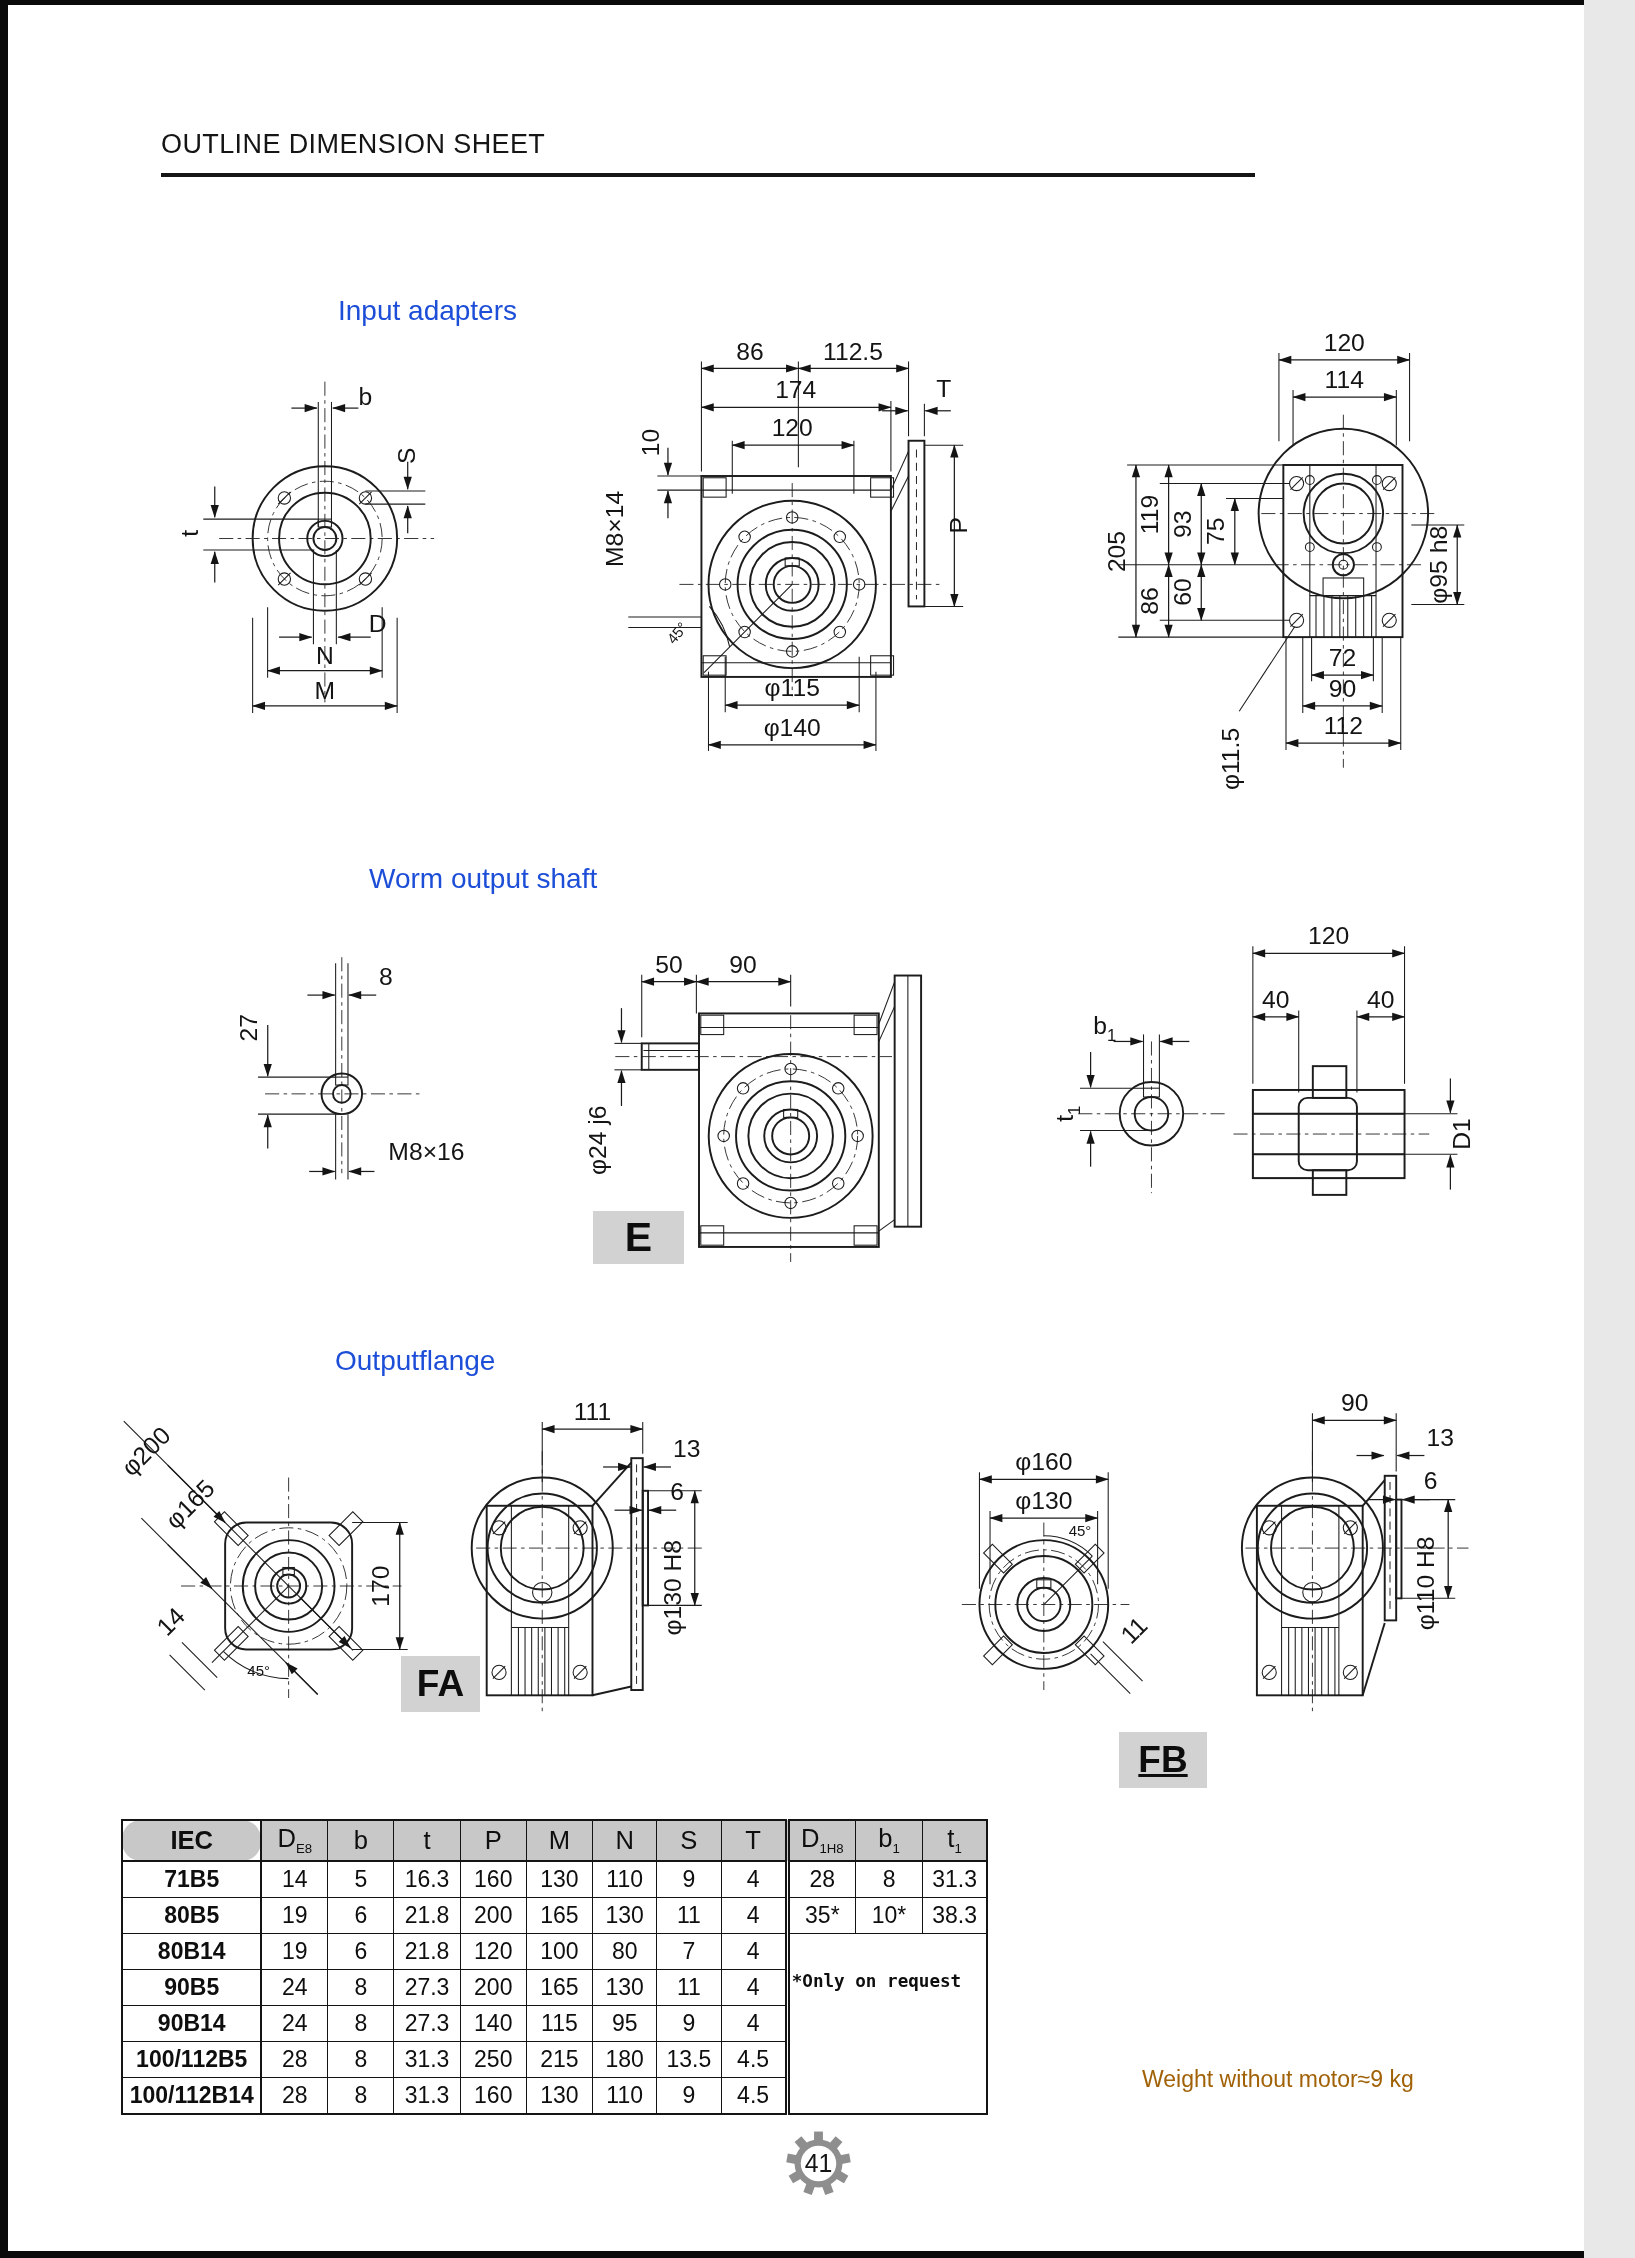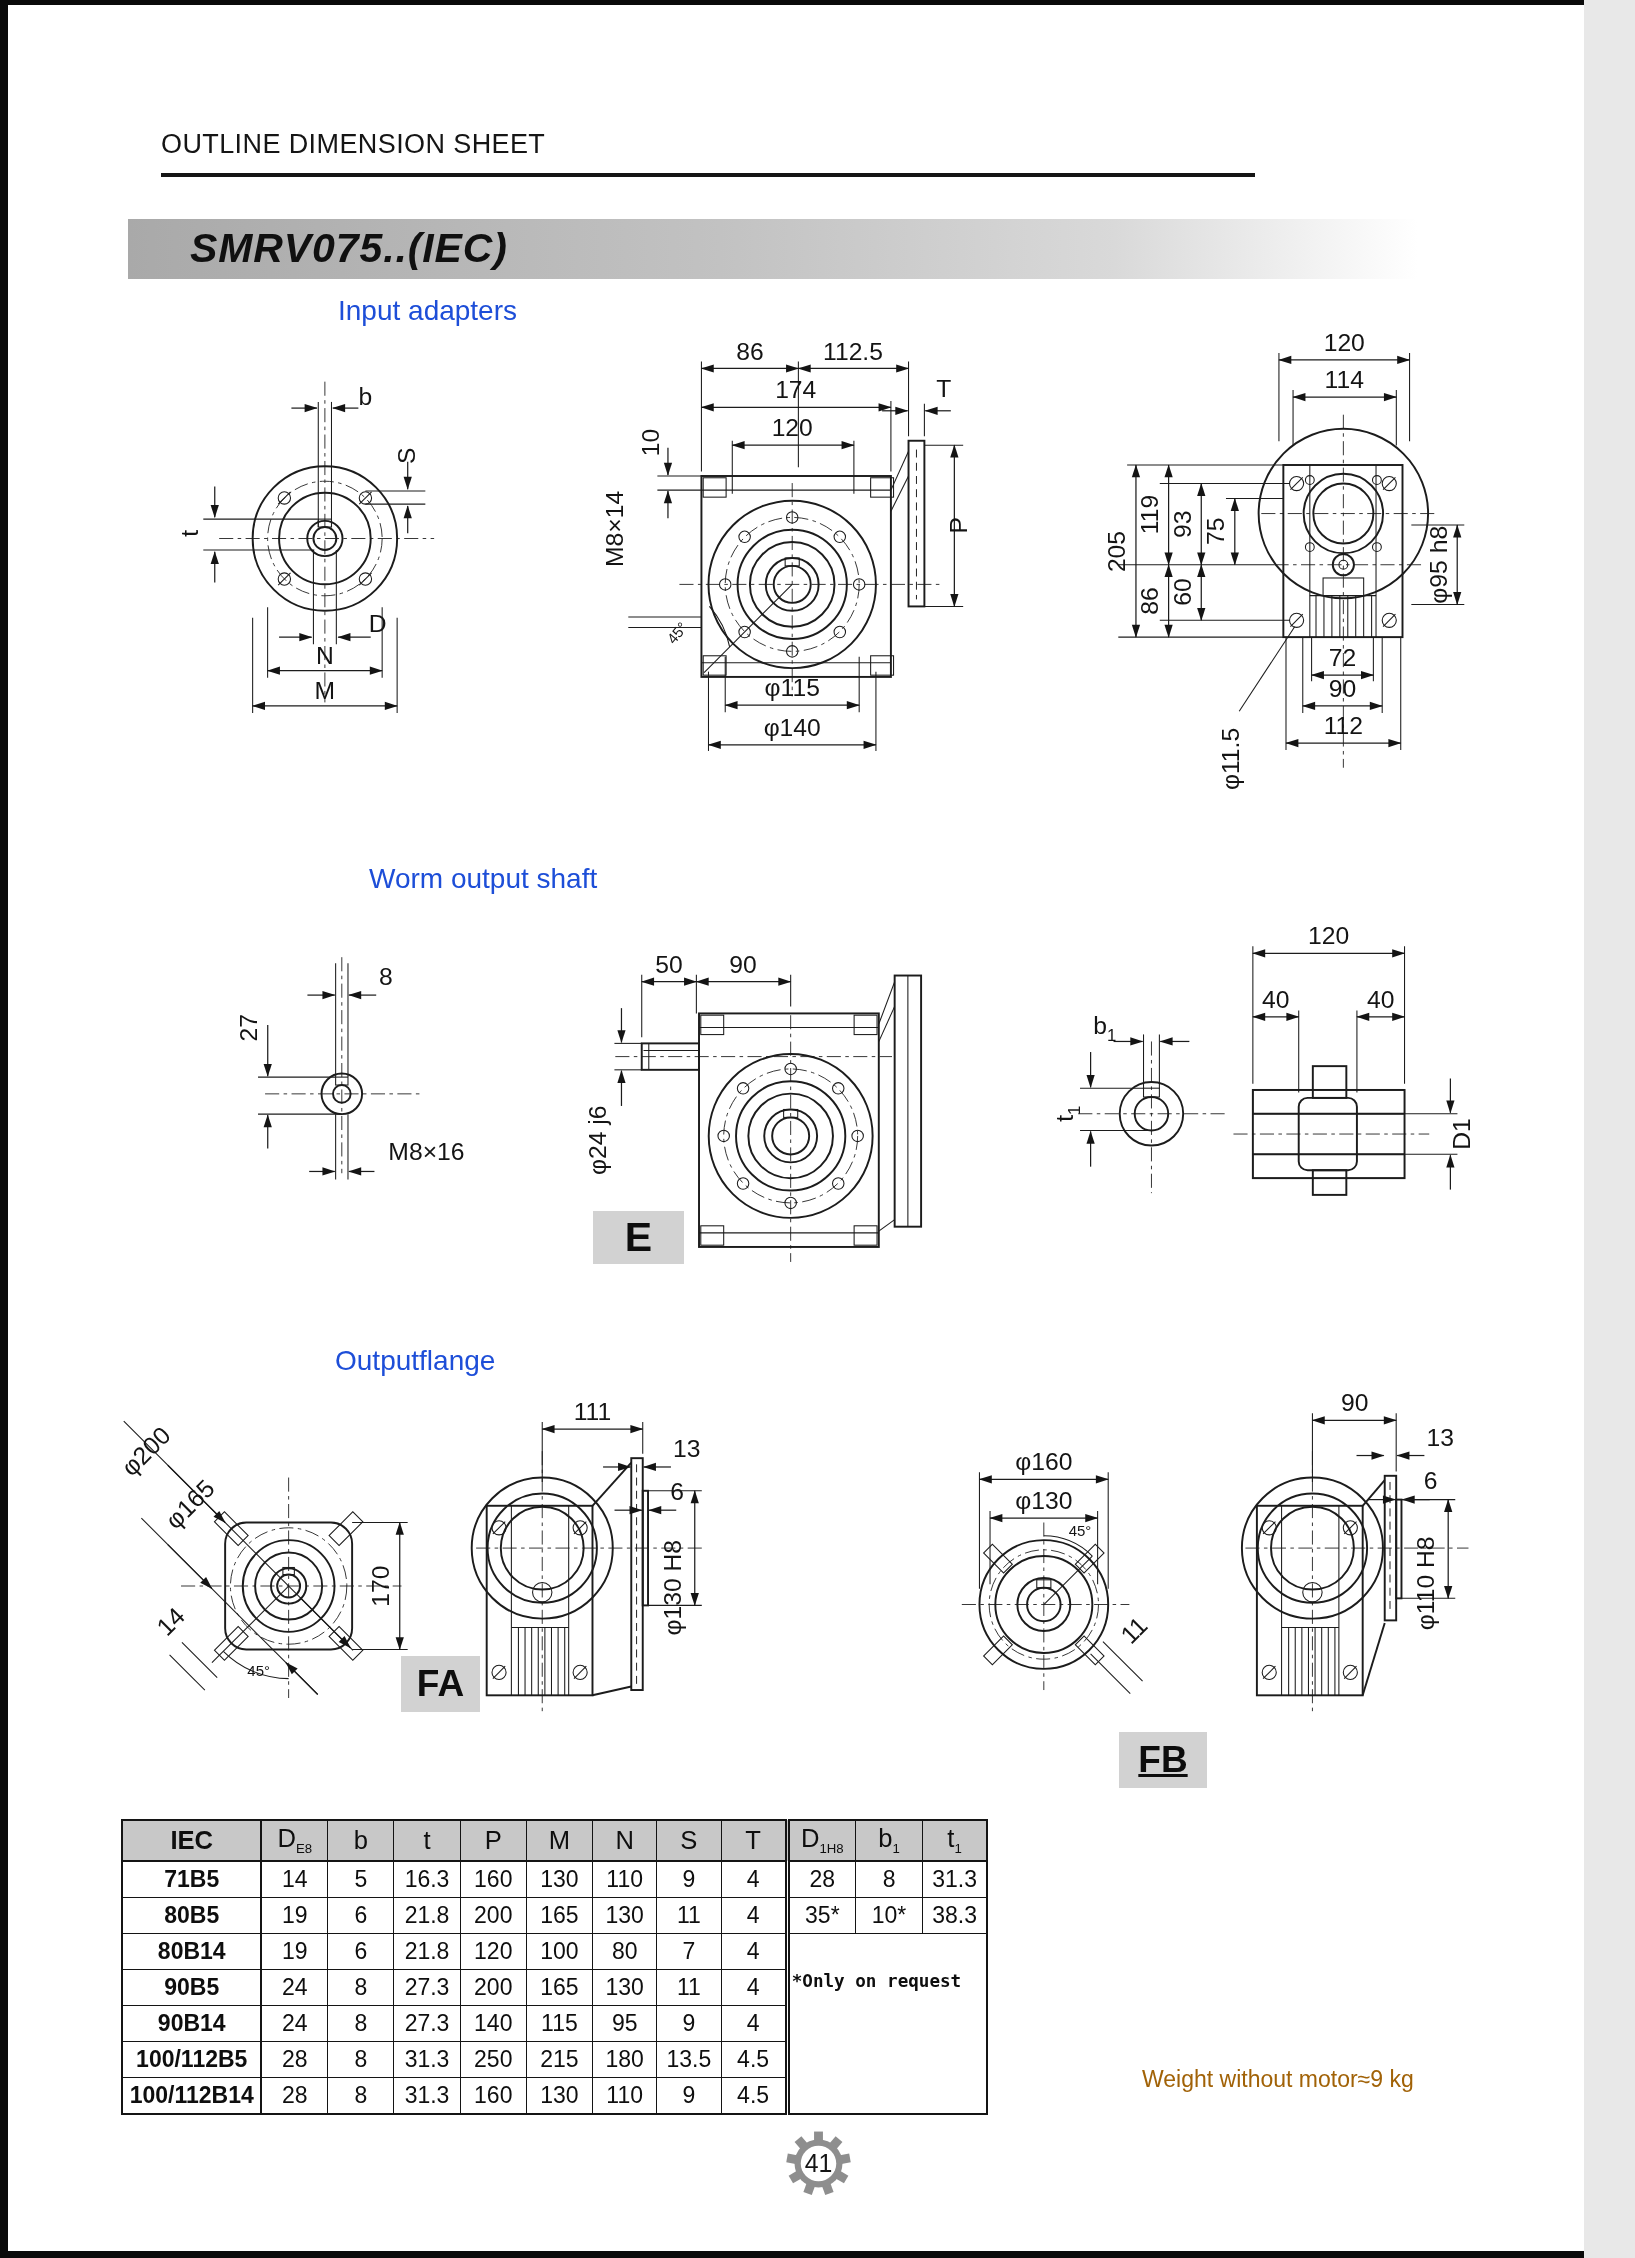--- a/index.html
+++ b/index.html
@@ -28,42 +28,39 @@
   svg text{font-family:"Liberation Sans",sans-serif;font-size:28px;fill:#141414;
            text-anchor:middle;}
   svg text.t17{font-size:17px;}
   
   #table-wrap{left:121px;top:1819px;}
   #dim-table{border-collapse:collapse;table-layout:fixed;width:867px;border:2.6px solid #141414;}
   #dim-table th,#dim-table td{border:1.8px solid #141414;height:35px;text-align:center;
            padding:0;font-size:23px;color:#0e0e0e;}
   #dim-table thead th{background:#c8c8c8;font-weight:normal;font-size:25.6px;height:39px;
            border-bottom:2.6px solid #141414;}
-  #dim-table .iec{font-weight:bold;border-right:2.6px solid #141414;}
+  #dim-table .iec{font-weight:bold;border-right:2.6px solid #141414;border-radius:19px;}
   #dim-table .dbl{border-left:5.3px double #141414;}
   #dim-table sub{font-size:13.2px;}
   #dim-table td.note-cell{vertical-align:top;text-align:left;padding:37px 0 0 2px;
            font:700 17.6px "DejaVu Sans Mono",monospace;}
   #weight-note{left:1142px;top:2066px;font-size:23px;color:#a16207;}
 </style>
 </head>
 <body>
 
 <div class="page">
 
   <div class="frame" style="left:0;top:0;width:1636px;height:5.3px;"></div>
   <div class="frame" style="left:0;top:0;width:8px;height:2258px;"></div>
   <div class="frame" style="left:1628px;top:0;width:8px;height:2258px;"></div>
   <div class="frame" style="left:0;top:2251px;width:1636px;height:7px;"></div>
 
   <div class="abs" id="header-title">OUTLINE DIMENSION SHEET</div>
   <div class="abs" id="header-line"></div>
-  <div class="abs" id="banner">
-    <span>SMRV075..(IEC)</span>
-  </div>
 
   <div class="abs sec-title" style="left:338px;top:295px;">Input adapters</div>
   <div class="abs sec-title" style="left:369px;top:863px;">Worm output shaft</div>
   <div class="abs sec-title" style="left:335px;top:1345px;">Outputflange</div>
 
   <svg style="left:124px;top:353px;" width="326" height="371" viewBox="140 400 370 420">
     <defs>
       <marker id="ar" viewBox="0 0 12 8" markerWidth="16" markerHeight="11" refX="11" refY="4" orient="auto-start-reverse" markerUnits="userSpaceOnUse">
         <path d="M0.5,0.5 L11.5,4 L0.5,7.5 Z" fill="#141414"></path>
       </marker>

